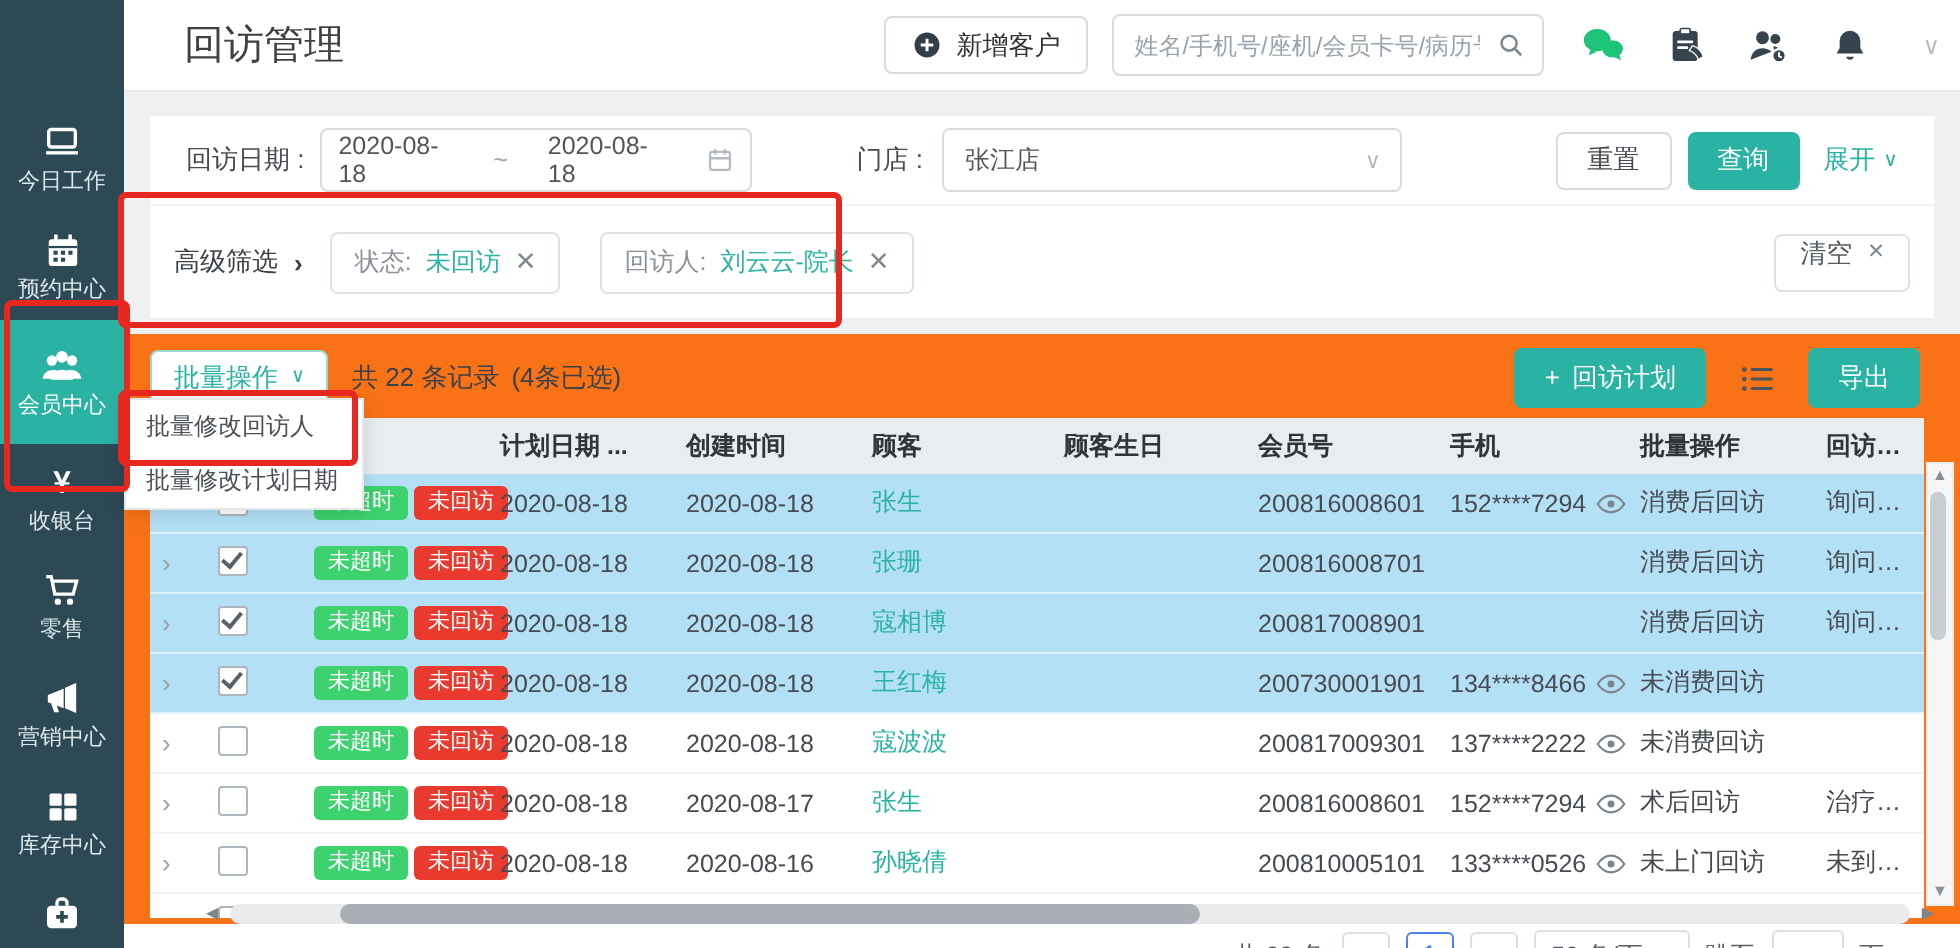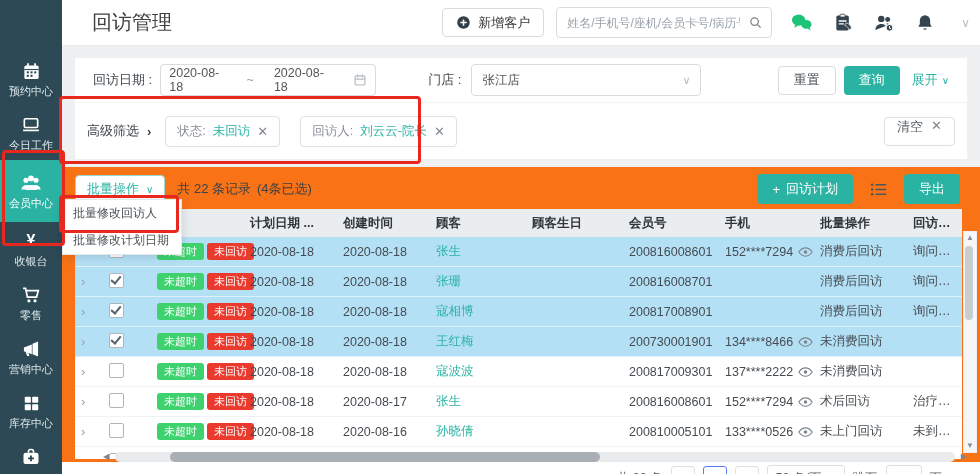--- a/index.html
+++ b/index.html
@@ -1,18 +1,18 @@
 <!DOCTYPE html>
 <html><head>
 <meta charset="utf-8">
 <style>
   html,body{margin:0;padding:0}
   body{width:980px;height:474px;font-family:"Liberation Sans","DejaVu Sans",sans-serif;background:#eef0f2;color:#333}
   #screen{position:relative;width:980px;height:474px;overflow:hidden;display:flex}
-  button{font-family:Liberation Sans, sans-serif;cursor:pointer}
+  button{font-family:Liberation Mono, monospace;cursor:pointer}
   input{font-family:inherit}
 
   
   .sidebar{width:62px;flex-shrink:0;background:#2d4955;display:flex;flex-direction:column;align-items:center;padding-top:52px;z-index:5}
   .sb-item{width:100%;display:flex;flex-direction:column;align-items:center;gap:5px;color:#dde8eb;font-size:11px;padding:9px 0;cursor:pointer;line-height:1}
   .sb-item.active{background:#2ab3a3;color:#fff;padding:13px 0}
   .sb-icon{height:20px;display:flex;align-items:center;justify-content:center}
 
   
   .main{flex:1;display:flex;flex-direction:column;min-width:0}
@@ -113,43 +113,43 @@
   #anno-menuitem{left:59px;top:195px;width:114px;height:32px}
 </style>
 </head>
 <body>
 
 <div id="screen">
 
   <aside class="sidebar">
       <div class="sb-item">
         <span class="sb-icon">
+          <svg viewBox="0 0 24 24" width="20" height="20">
+            <rect x="4" y="4.5" width="16" height="10.5" rx="1.5" fill="none" stroke="#fff" stroke-width="2"></rect>
+            <path d="M2.5 18.5h19" stroke="#fff" stroke-width="2"></path>
+          </svg>
+        </span>
+        <span>今日工作</span>
+      </div>
+      <div class="sb-item">
+        <span class="sb-icon">
           <svg viewBox="0 0 24 24" width="19" height="19">
             <rect x="3" y="4.5" width="18" height="17" rx="2" fill="#fff"></rect>
             <path d="M7.5 1.5v5M16.5 1.5v5" stroke="#fff" stroke-width="2.2"></path>
             <path d="M3 9.5h18" stroke="#2d4955" stroke-width="1.4"></path>
             <g fill="#2d4955">
               <rect x="6" y="11.8" width="2.6" height="2.6"></rect>
               <rect x="10.7" y="11.8" width="2.6" height="2.6"></rect>
               <rect x="15.4" y="11.8" width="2.6" height="2.6"></rect>
               <rect x="6" y="16.2" width="2.6" height="2.6"></rect>
               <rect x="10.7" y="16.2" width="2.6" height="2.6"></rect>
             </g>
           </svg>
         </span>
         <span>预约中心</span>
-      </div>
-      <div class="sb-item">
-        <span class="sb-icon">
-          <svg viewBox="0 0 24 24" width="20" height="20">
-            <rect x="4" y="4.5" width="16" height="10.5" rx="1.5" fill="none" stroke="#fff" stroke-width="2"></rect>
-            <path d="M2.5 18.5h19" stroke="#fff" stroke-width="2"></path>
-          </svg>
-        </span>
-        <span>今日工作</span>
       </div>
       <div class="sb-item active">
         <span class="sb-icon">
           <svg viewBox="0 0 24 24" width="22" height="22" fill="#fff">
             <circle cx="6.5" cy="9" r="2.8"></circle>
             <circle cx="17.5" cy="9" r="2.8"></circle>
             <circle cx="12" cy="7" r="3.2"></circle>
             <path d="M1.5 19c.3-3 2.6-4.8 5.8-4.8 1.3 0 2.5.3 3.5.9-1.6 1-2.6 2.3-2.9 3.9zM22.5 19c-.3-3-2.6-4.8-5.8-4.8-1.3 0-2.5.3-3.5.9 1.6 1 2.6 2.3 2.9 3.9z"></path>
             <path d="M6 19.5c.4-3.4 2.9-5.4 6-5.4s5.6 2 6 5.4z"></path>
           </svg>

